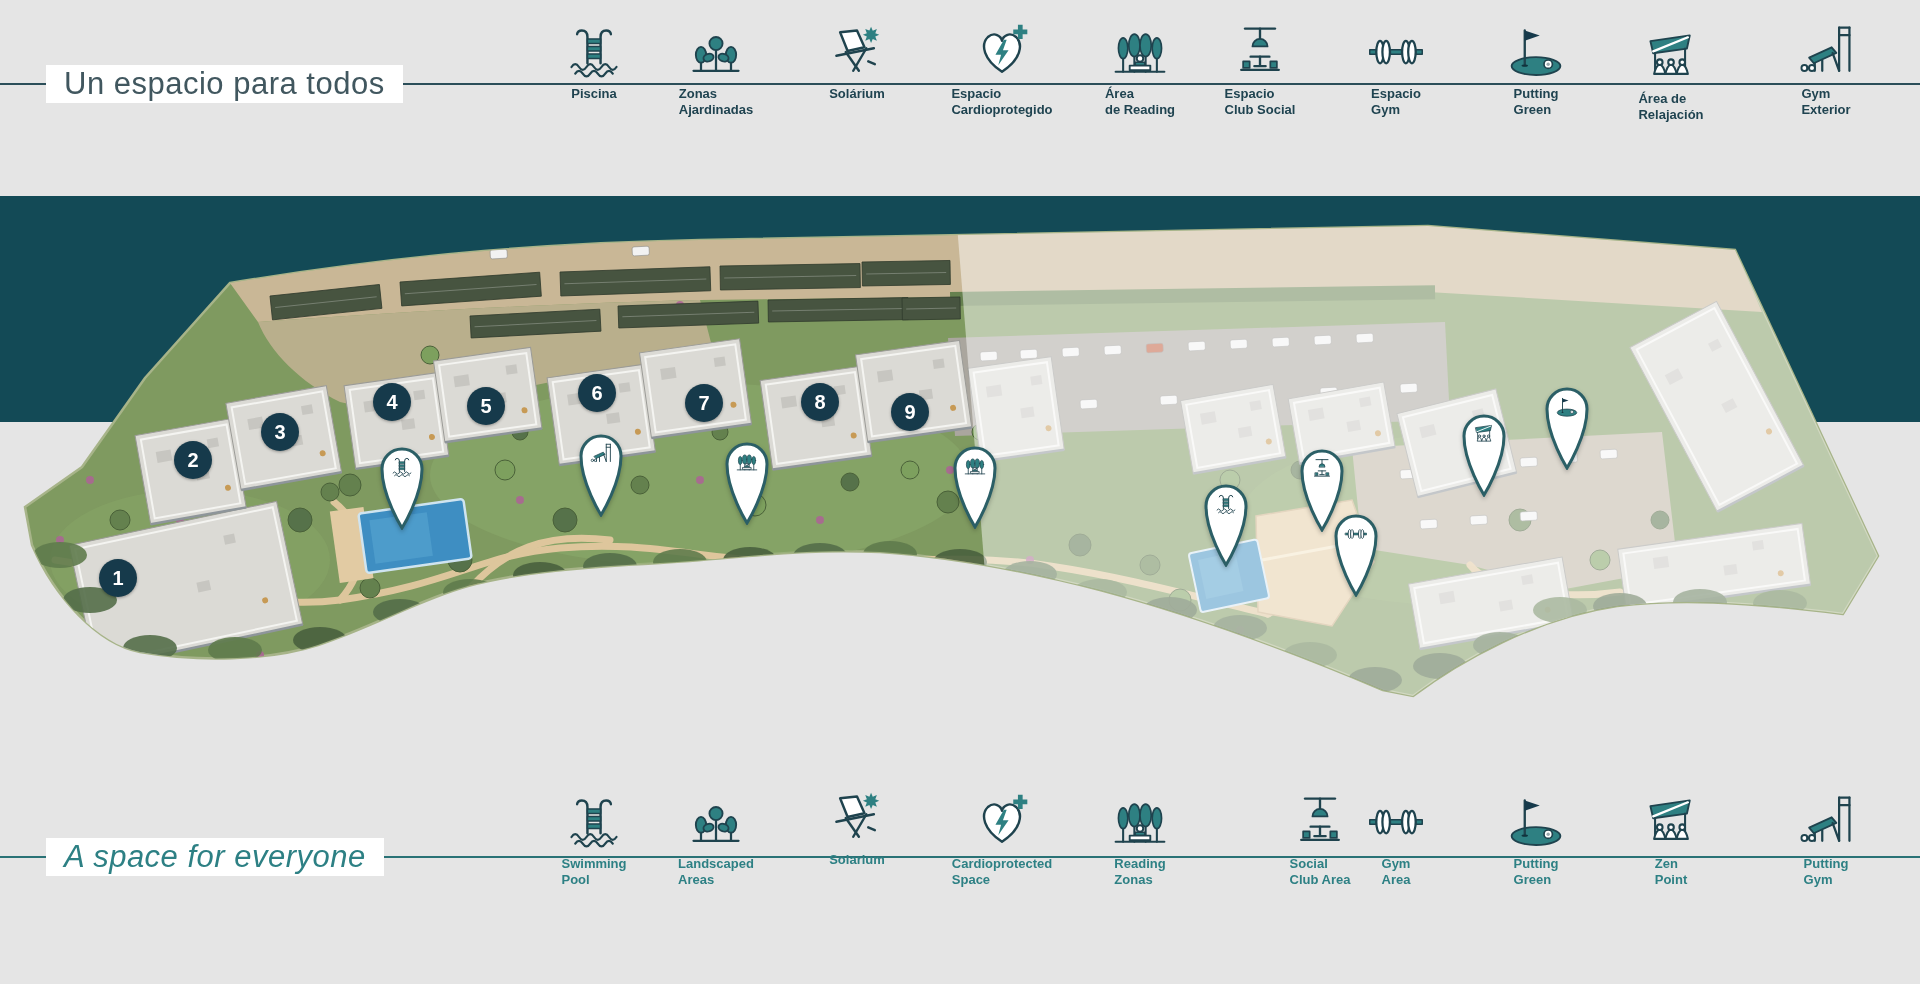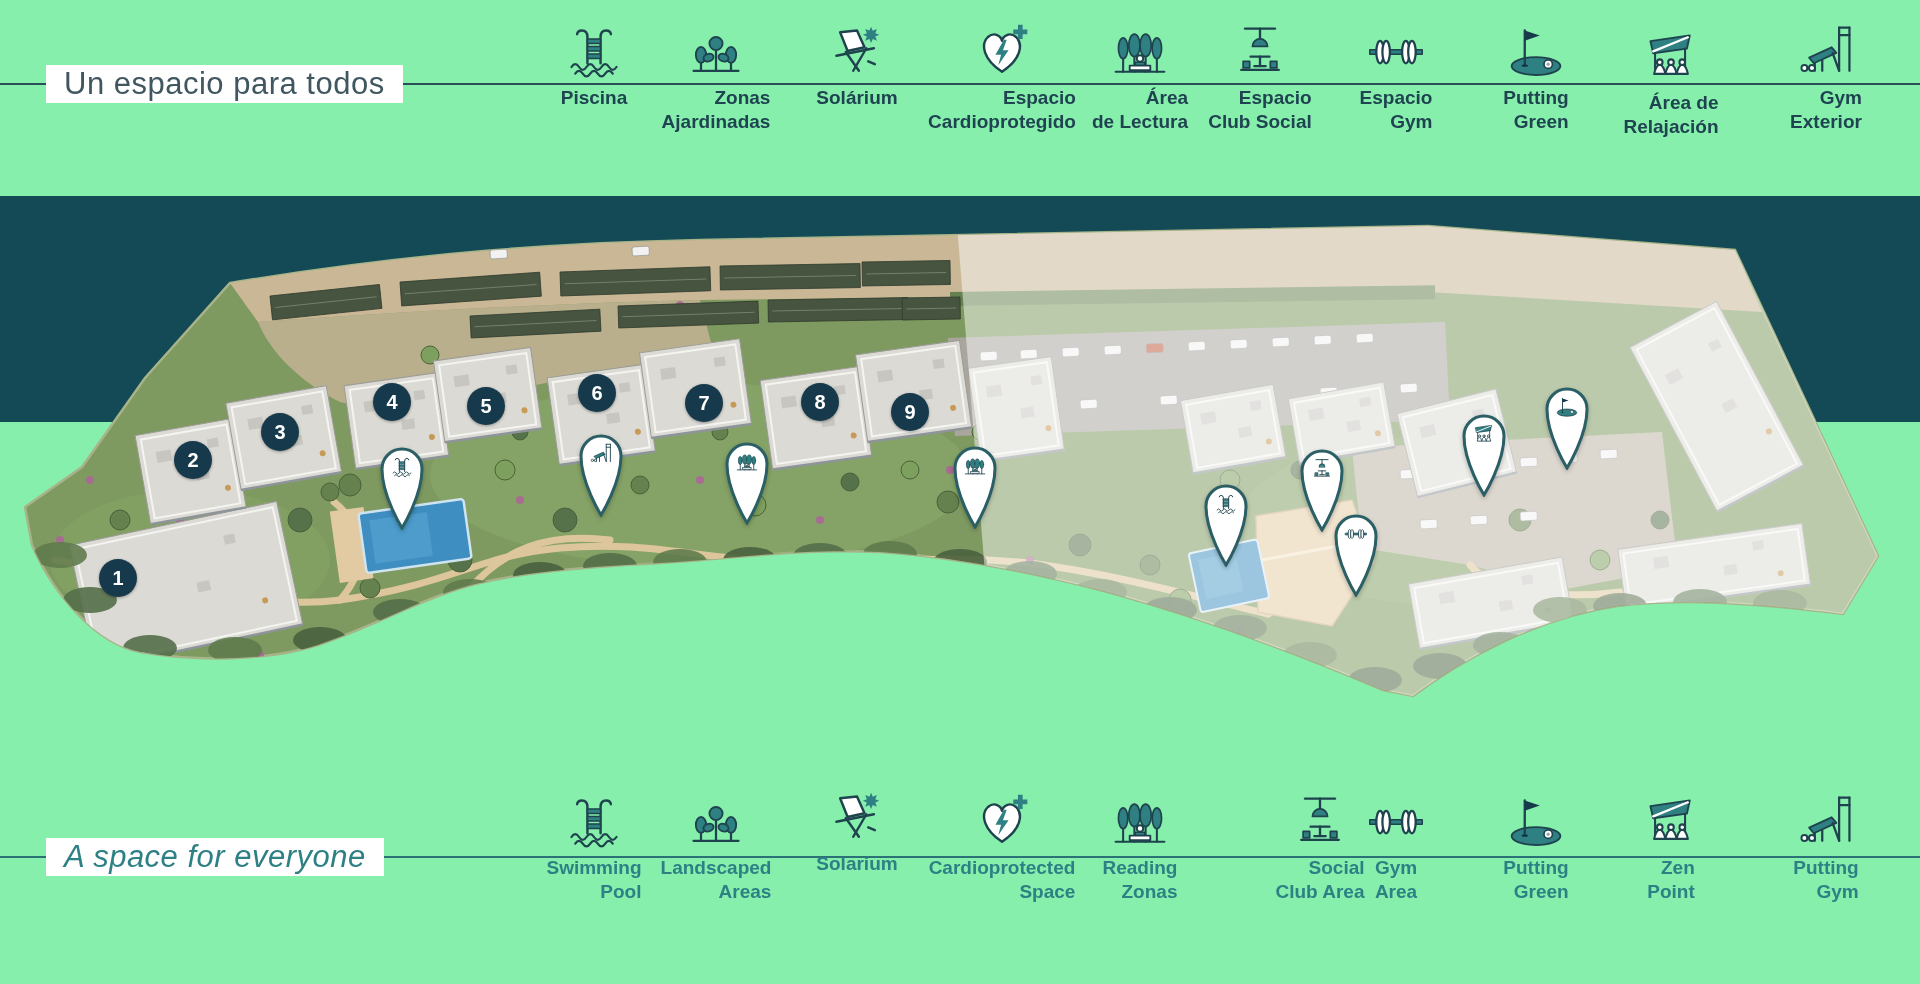--- a/index.html
+++ b/index.html
@@ -1,33 +1,33 @@
 <!DOCTYPE html>
 <html><head>
 <meta charset="utf-8">
 <style>
   html,body{margin:0;padding:0;background:#ffffff;}
   body{width:1920px;height:984px;overflow:hidden;font-family:"Liberation Sans",sans-serif;}
-  .page{position:relative;width:1920px;height:984px;background:#86efac;}
+  .page{position:relative;width:1920px;height:984px;background:#e5e5e5;}
 
   
   .rule{position:absolute;left:0;right:0;height:2px;}
   .rule.top{top:83px;background:#2b4e59;}
   .rule.bottom{top:856px;background:#2a7276;}
 
   
   .strip-title{position:absolute;left:46px;background:#fff;padding:0 18px;line-height:38px;
     font-size:31px;letter-spacing:.5px;white-space:nowrap;}
   .strip-title.es{top:65px;color:#41575f;font-weight:400;}
   .strip-title.en{top:838px;color:#2d8084;font-style:italic;font-weight:400;text-align:center;}
 
   
   .amenity{position:absolute;width:150px;display:flex;flex-direction:column;align-items:center;}
   .amenity .ic{width:62px;height:60px;display:block;}
-  .amenity .lbl{margin-top:4px;text-align:right;font-size:19px;font-weight:700;
+  .amenity .lbl{margin-top:4px;text-align:left;font-size:13px;font-weight:700;
     line-height:1.25;white-space:pre-line;}
   .amenity.es .lbl{color:#1f4350;}
   .amenity.en .lbl{color:#2d8084;}
 
   
   .map-svg{position:absolute;left:0;top:0;width:1920px;height:984px;z-index:1;pointer-events:none;}
   .bmarker{position:absolute;z-index:3;width:38px;height:38px;border-radius:50%;background:#163a4b;
     color:#fff;display:flex;align-items:center;justify-content:center;font-size:20px;font-weight:700;
     box-shadow:0 1px 3px rgba(0,0,0,.35);}
   .pin{position:absolute;z-index:4;width:46px;height:86px;filter:drop-shadow(0 2px 2px rgba(0,0,0,.25));}
@@ -530,21 +530,21 @@
           <use href="#icon-cardioprotected"></use>
         </svg>
         <div class="lbl">Espacio
 Cardioprotegido</div>
       </div>
       <div class="amenity es" style="left: 1065px; top: 22px;">
         <svg class="ic" viewBox="0 0 64 64">
           <use href="#icon-reading-corner"></use>
         </svg>
         <div class="lbl">Área
-de Lectura</div>
+de Reading</div>
       </div>
       <div class="amenity es" style="left: 1185px; top: 22px;">
         <svg class="ic" viewBox="0 0 64 64">
           <use href="#icon-social-club"></use>
         </svg>
         <div class="lbl">Espacio
 Club Social</div>
       </div>
       <div class="amenity es" style="left: 1321px; top: 22px;">
         <svg class="ic" viewBox="0 0 64 64">

